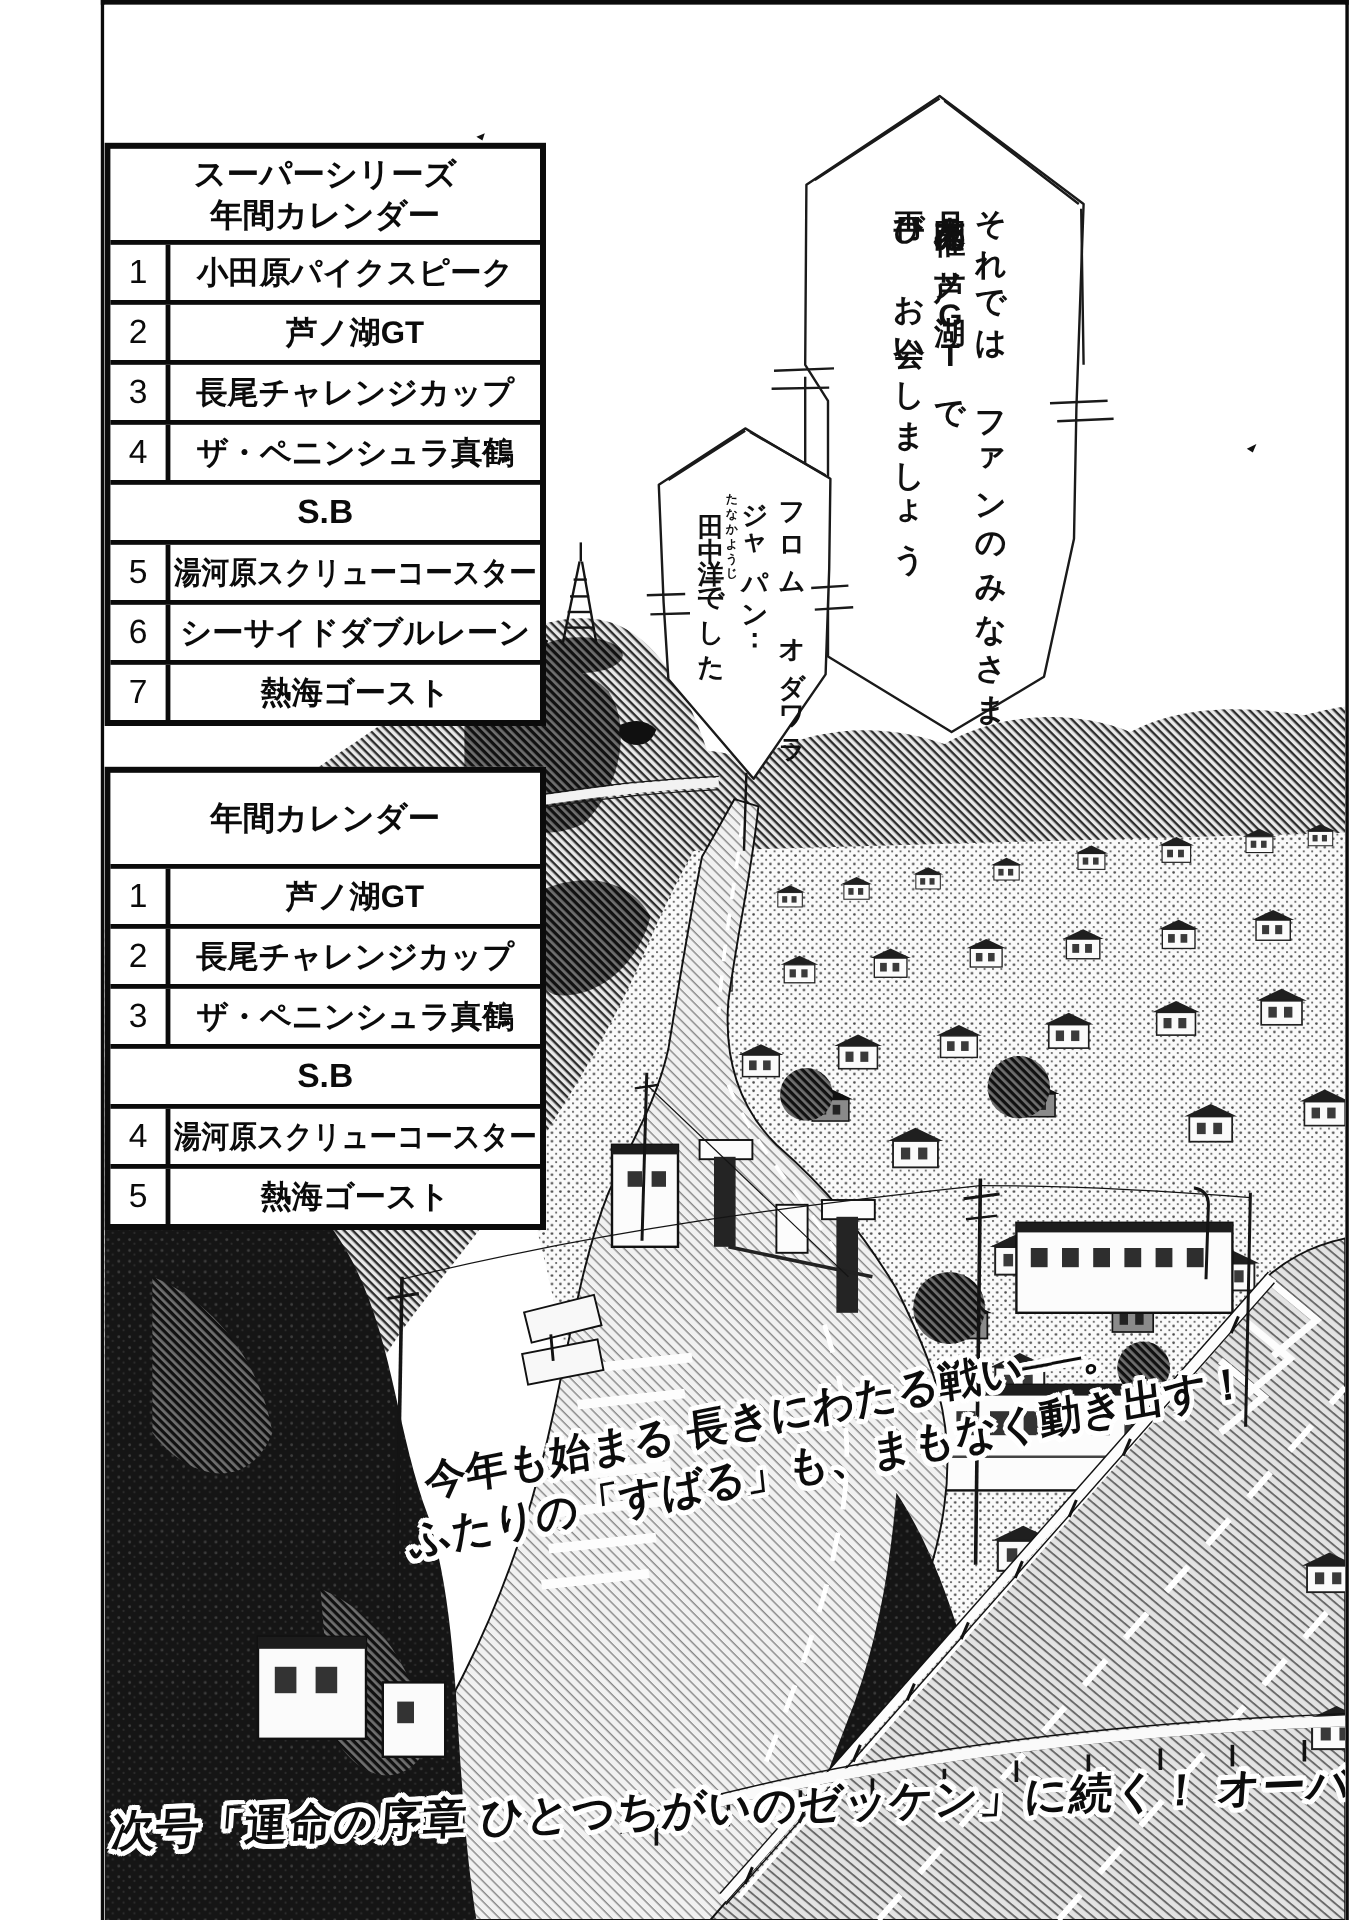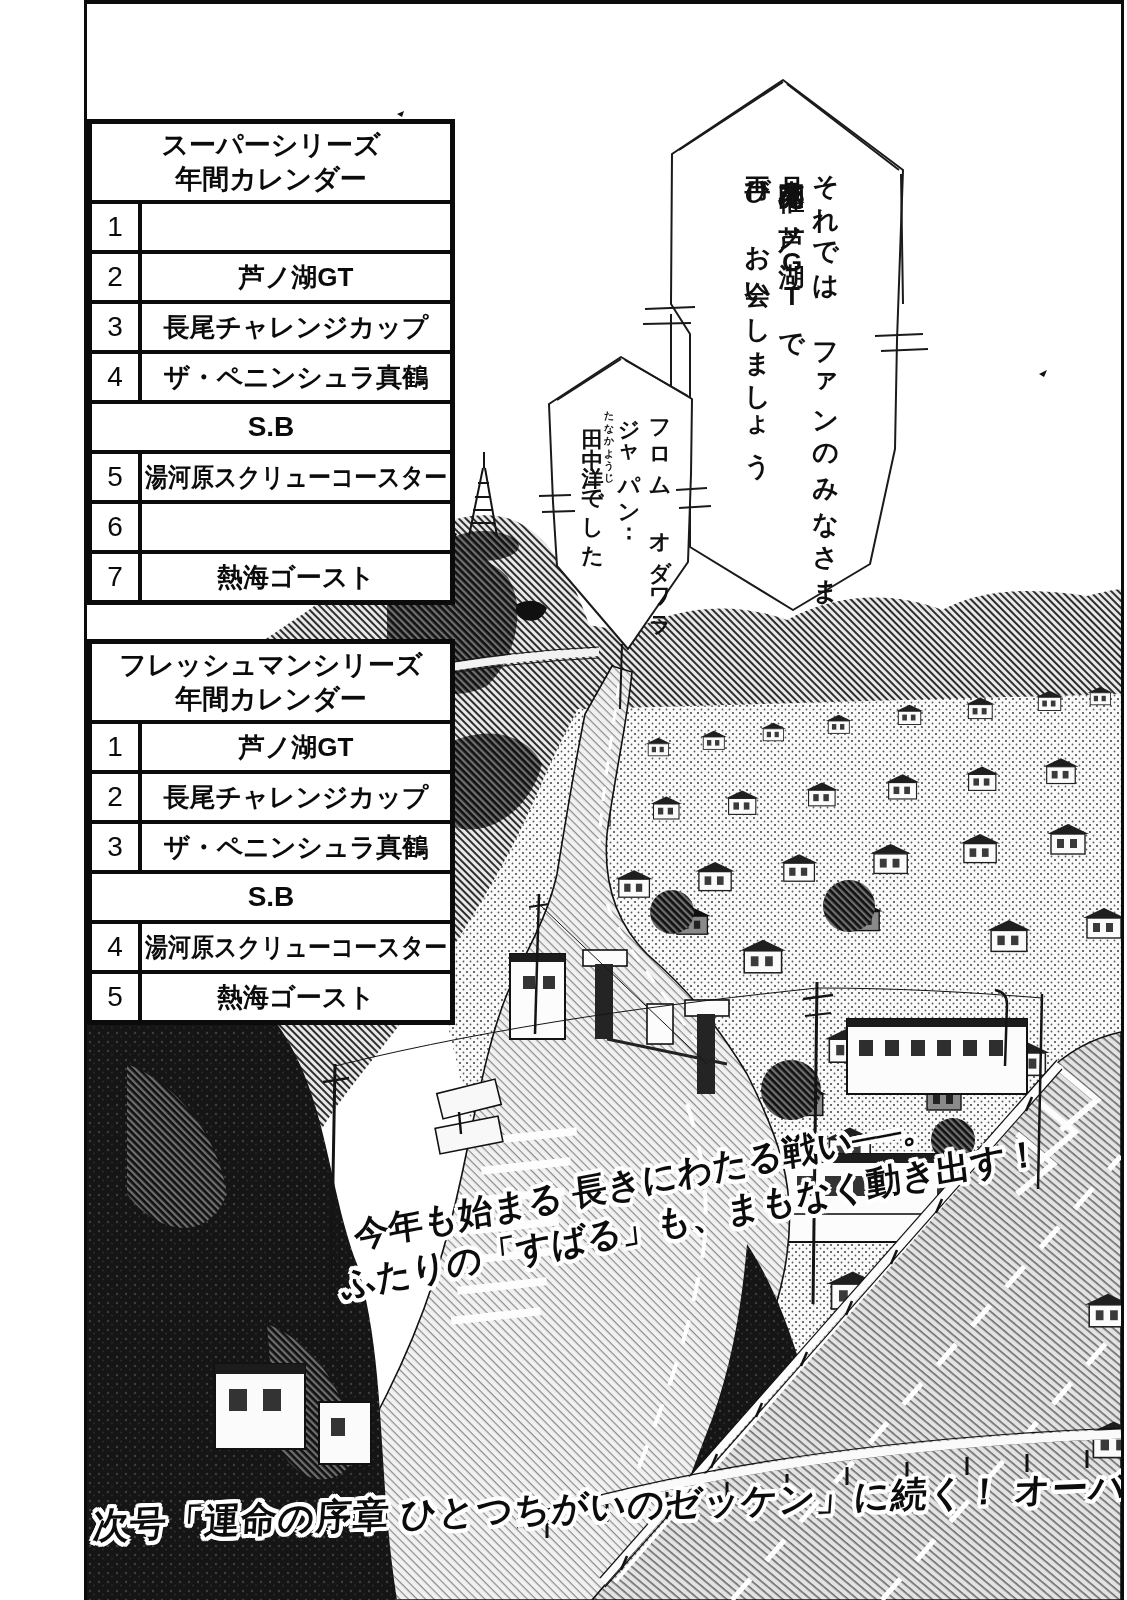--- a/index.html
+++ b/index.html
@@ -367,20 +367,23 @@
       </div>
     </div>
 
     <div class="mtable t-super">
       <div class="thead">
         <div>スーパーシリーズ</div>
         <div>年間カレンダー</div>
       </div>
       <div class="trow">
         <div class="tno">1</div>
+        <div class="tname">
+            <span class="fit">小田原パイクスピーク</span>
+          </div>
       </div>
       <div class="trow">
         <div class="tno">2</div>
         <div class="tname">
             <span class="fit">芦ノ湖GT</span>
           </div>
       </div>
       <div class="trow">
         <div class="tno">3</div>
         <div class="tname">
@@ -399,32 +402,34 @@
           </div>
       </div>
       <div class="trow">
         <div class="tno">5</div>
         <div class="tname">
             <span class="fit" style="transform: scaleX(0.883);">湯河原スクリューコースター</span>
           </div>
       </div>
       <div class="trow">
         <div class="tno">6</div>
+        <div class="tname">
+            <span class="fit">シーサイドダブルレーン</span>
+          </div>
       </div>
       <div class="trow">
         <div class="tno">7</div>
         <div class="tname">
             <span class="fit">熱海ゴースト</span>
           </div>
       </div>
     </div>
 
     <div class="mtable t-fresh">
       <div class="thead">
-        <div>フレッシュマンシリーズ</div>
         <div>年間カレンダー</div>
       </div>
       <div class="trow">
         <div class="tno">1</div>
         <div class="tname">
             <span class="fit">芦ノ湖GT</span>
           </div>
       </div>
       <div class="trow">
         <div class="tno">2</div>

